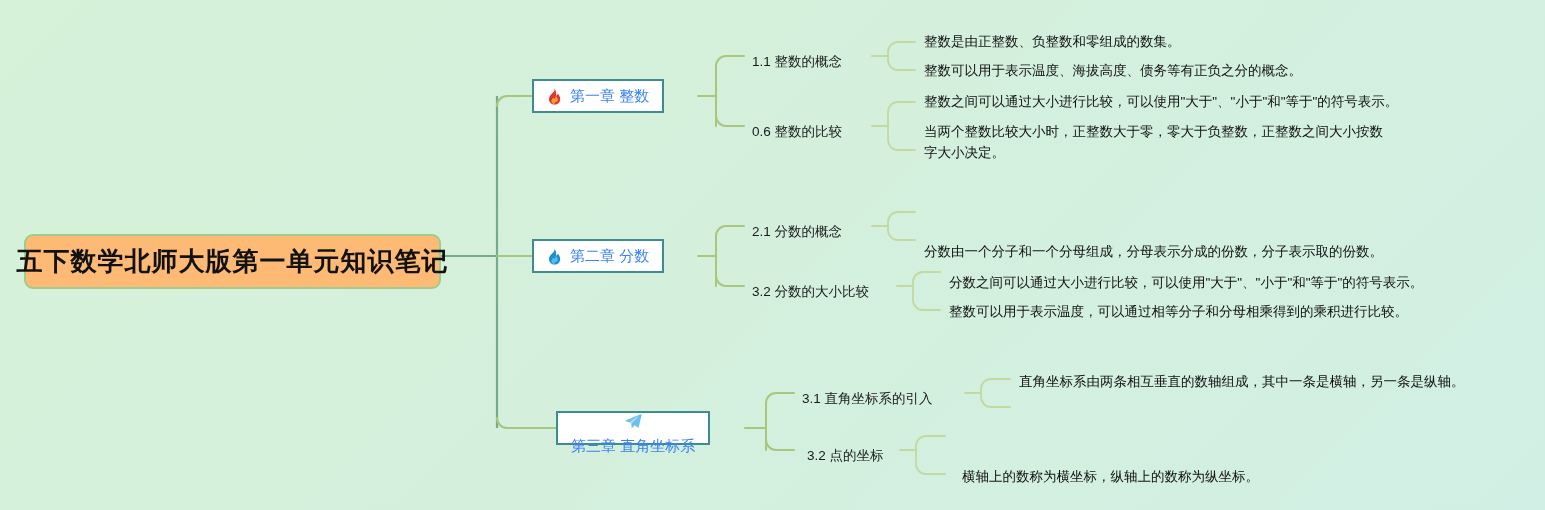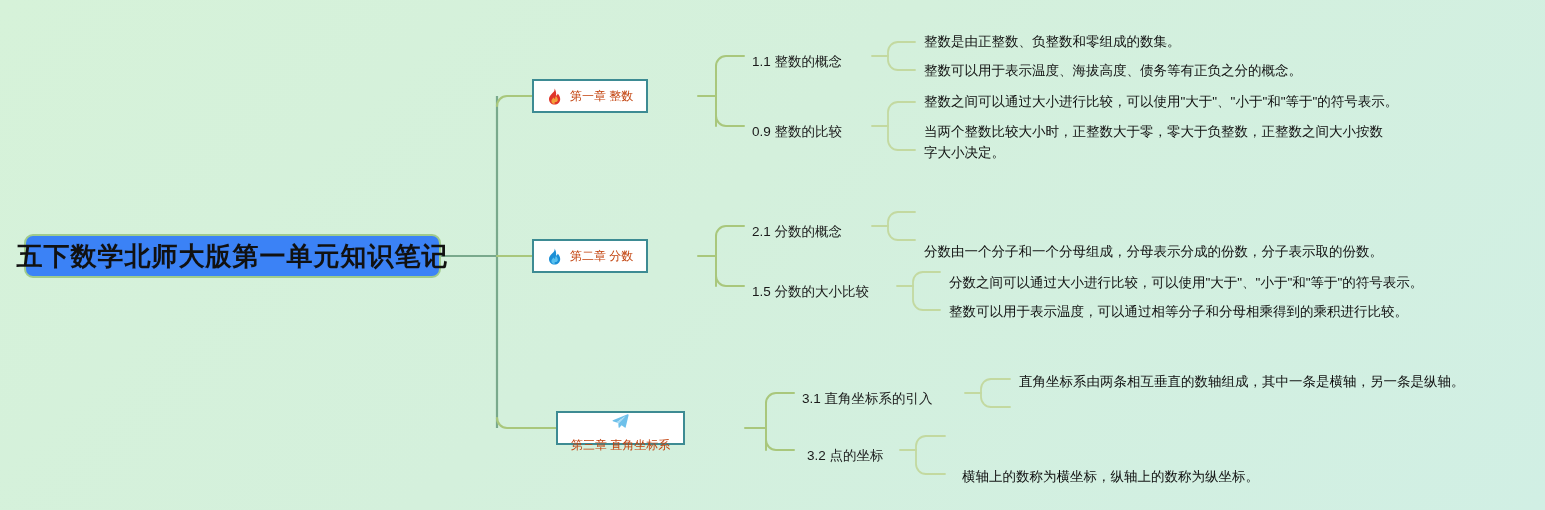--- a/index.html
+++ b/index.html
@@ -28,23 +28,23 @@
     height: 510px;
     pointer-events: none;
   }
 
   
   .root-node {
     position: absolute;
     left: 24px;
     top: 234px;
     width: 417px;
-    height: 44px;
+    height: 55px;
     box-sizing: border-box;
-    background: #3b82f6;
+    background: #fdba74;
     border: 2px solid #a0cb8c;
     border-radius: 9px;
     display: flex;
     align-items: center;
     justify-content: center;
   }
   .root-label {
     font-size: 26px;
     font-weight: bold;
     color: #111111;
@@ -64,22 +64,22 @@
     padding: 0 13px;
     gap: 8px;
   }
   .chapter-icon {
     font-size: 16px;
     line-height: 1;
     display: inline-block;
   }
   .chapter-icon svg { display: block; }
   .chapter-label {
-    font-size: 12px;
-    color: #c2410c;
+    font-size: 15px;
+    color: #3b82f6;
     white-space: nowrap;
   }
 
   
   .subtopic {
     position: absolute;
     font-size: 13.5px;
     color: #1a1a1a;
     white-space: nowrap;
     margin-top: 6px;
@@ -204,24 +204,24 @@
     <span class="chapter-icon">
       <svg width="17" height="16" viewBox="0 0 17 16" xmlns="http://www.w3.org/2000/svg">
         <path d="M16.2 1.1 0.9 7.3c-.5.2-.5.8 0 1l3.6 1.3 9.1-6.6-7.3 7.4.3 4c.1.5.7.6 1 .2l2-2.3 3.1 2.3c.4.3.9.1 1-.4l2.9-12c.1-.6-.4-1.1-.9-.8z" fill="#6ec0ea"></path>
         <path d="M4.5 9.6l9.1-6.6-7.3 7.4z" fill="#a8dcf5"></path>
       </svg>
     </span>
     <span class="chapter-label">第三章 直角坐标系</span>
   </div>
 
   <div class="subtopic" style="left:752px; top:47px;">1.1 整数的概念</div>
-  <div class="subtopic" style="left:752px; top:117px;">0.9 整数的比较</div>
+  <div class="subtopic" style="left:752px; top:117px;">0.6 整数的比较</div>
 
   <div class="subtopic" style="left:752px; top:217px;">2.1 分数的概念</div>
-  <div class="subtopic" style="left:752px; top:277px;">1.5 分数的大小比较</div>
+  <div class="subtopic" style="left:752px; top:277px;">3.2 分数的大小比较</div>
 
   <div class="subtopic" style="left:802px; top:384px;">3.1 直角坐标系的引入</div>
   <div class="subtopic" style="left:807px; top:441px;">3.2 点的坐标</div>
 
   <div class="leaf" style="left:924px; top:31px;">整数是由正整数、负整数和零组成的数集。</div>
   <div class="leaf" style="left:924px; top:60px;">整数可以用于表示温度、海拔高度、债务等有正负之分的概念。</div>
 
   <div class="leaf" style="left:924px; top:91px;">整数之间可以通过大小进行比较，可以使用"大于"、"小于"和"等于"的符号表示。</div>
   <div class="leaf wrap" style="left:924px; top:121px;">当两个整数比较大小时，正整数大于零，零大于负整数，正整数之间大小按数字大小决定。</div>
 

